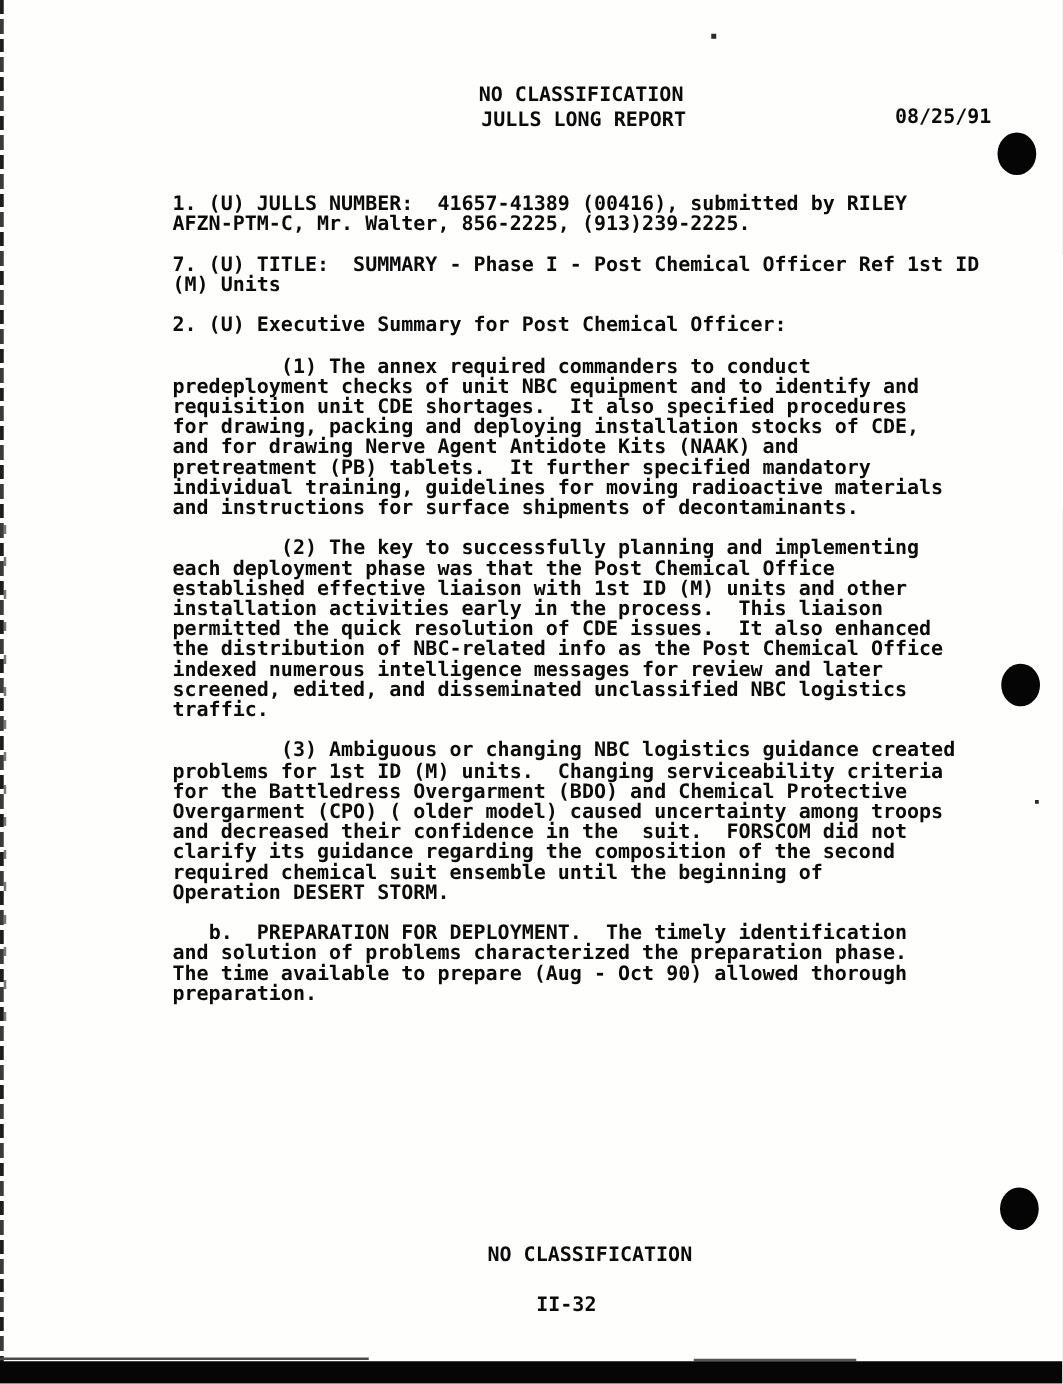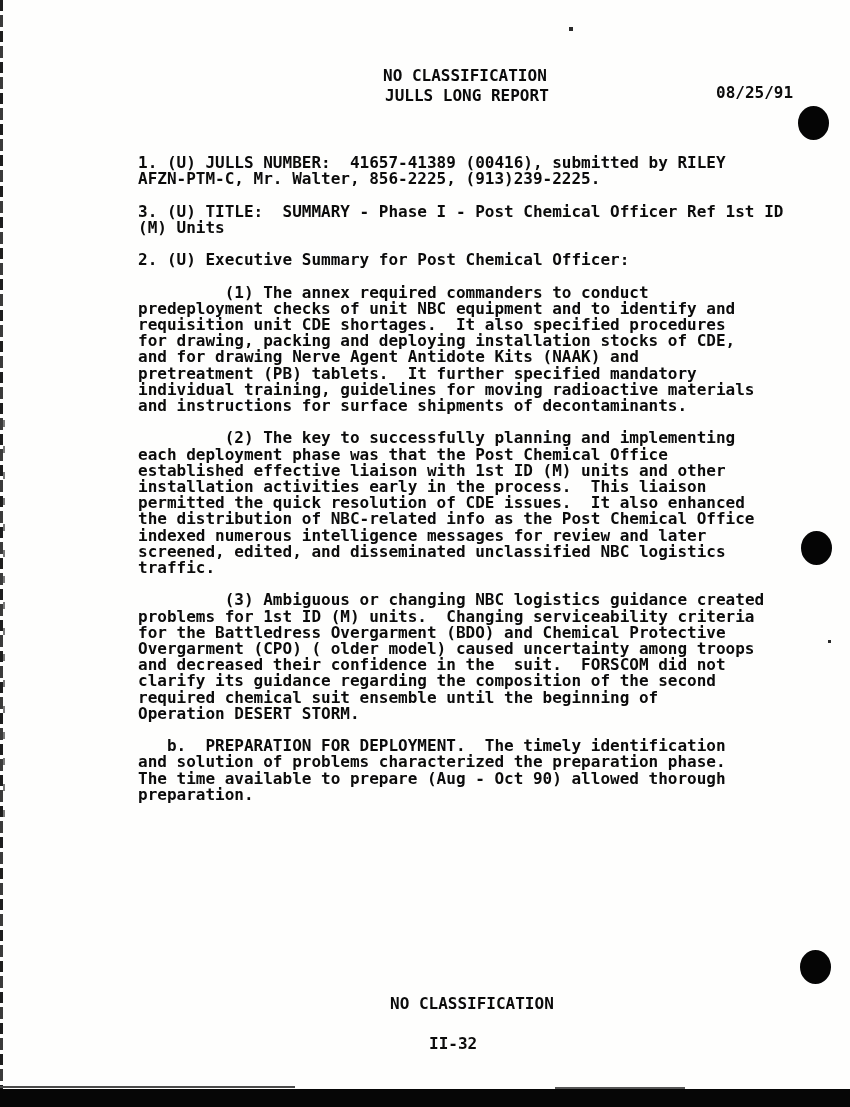--- a/index.html
+++ b/index.html
@@ -85,21 +85,21 @@
 
   <div class="abs hdr" style="left:383px; top:68px;">NO CLASSIFICATION</div>
 
   <div class="abs hdr" style="left:716px; top:85px;">08/25/91</div>
 
   <div class="abs hdr" style="left:385px; top:88px;">JULLS LONG REPORT</div>
 
   <div class="doc-body">
     <div class="para">1. (U) JULLS NUMBER:  41657-41389 (00416), submitted by RILEY
 AFZN-PTM-C, Mr. Walter, 856-2225, (913)239-2225.</div>
-    <div class="para">3. (U) TITLE:  SUMMARY - Phase I - Post Chemical Officer Ref 1st ID
+    <div class="para">7. (U) TITLE:  SUMMARY - Phase I - Post Chemical Officer Ref 1st ID
 (M) Units</div>
     <div class="para">2. (U) Executive Summary for Post Chemical Officer:</div>
     <div class="para">         (1) The annex required commanders to conduct
 predeployment checks of unit NBC equipment and to identify and
 requisition unit CDE shortages.  It also specified procedures
 for drawing, packing and deploying installation stocks of CDE,
 and for drawing Nerve Agent Antidote Kits (NAAK) and
 pretreatment (PB) tablets.  It further specified mandatory
 individual training, guidelines for moving radioactive materials
 and instructions for surface shipments of decontaminants.</div>

